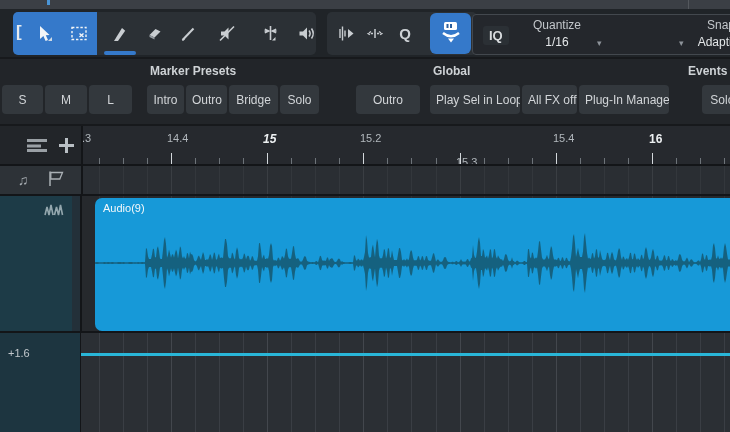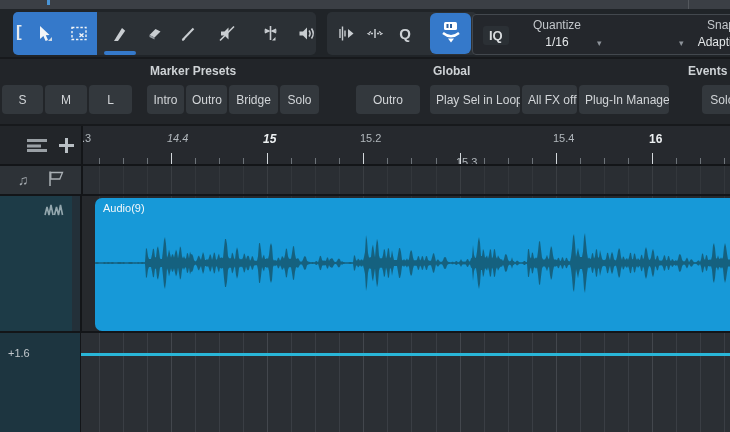--- a/index.html
+++ b/index.html
@@ -231,21 +231,21 @@
     <button class="pbtn" style="left:430px;width:90px">Play Sel in Loop</button>
     <button class="pbtn" style="left:579px;width:90px">Plug-In Manager</button>
 
     <span class="sechead" style="left:688px">Events</span>
     <button class="pbtn" style="left:702px;width:58px">Solo Ev</button>
   </div>
 
   <div class="abs rulerband">
     <div id="ruler-scale" class="abs" style="left:0;top:0;width:730px;height:40px;overflow:hidden;">
         <span class="rl-label" style="left: 82px;">.3</span>
-        <span class="rl-label" style="left: 167px; font-style: italic;">14.4</span>
+        <span class="rl-label" style="left: 167px;">14.4</span>
         <span class="rl-label major" style="left: 263px; font-style: italic;">15</span>
         <span class="rl-label" style="left: 360px;">15.2</span>
         <span class="rl-label" style="left: 456px; margin-top: 24px;">15.3</span>
         <span class="rl-label" style="left: 553px;">15.4</span>
         <span class="rl-label major" style="left: 649px;">16</span>
         <div class="rl-tick" style="left: 98.57px; top: 32px; height: 8px; background: rgb(109, 115, 121);"></div>
         <div class="rl-tick" style="left: 122.64px; top: 32px; height: 8px; background: rgb(109, 115, 121);"></div>
         <div class="rl-tick" style="left: 146.71px; top: 32px; height: 8px; background: rgb(109, 115, 121);"></div>
         <div class="rl-tick" style="left: 170.78px; top: 27px; height: 13px; background: rgb(211, 216, 220);"></div>
         <div class="rl-tick" style="left: 194.85px; top: 32px; height: 8px; background: rgb(109, 115, 121);"></div>

